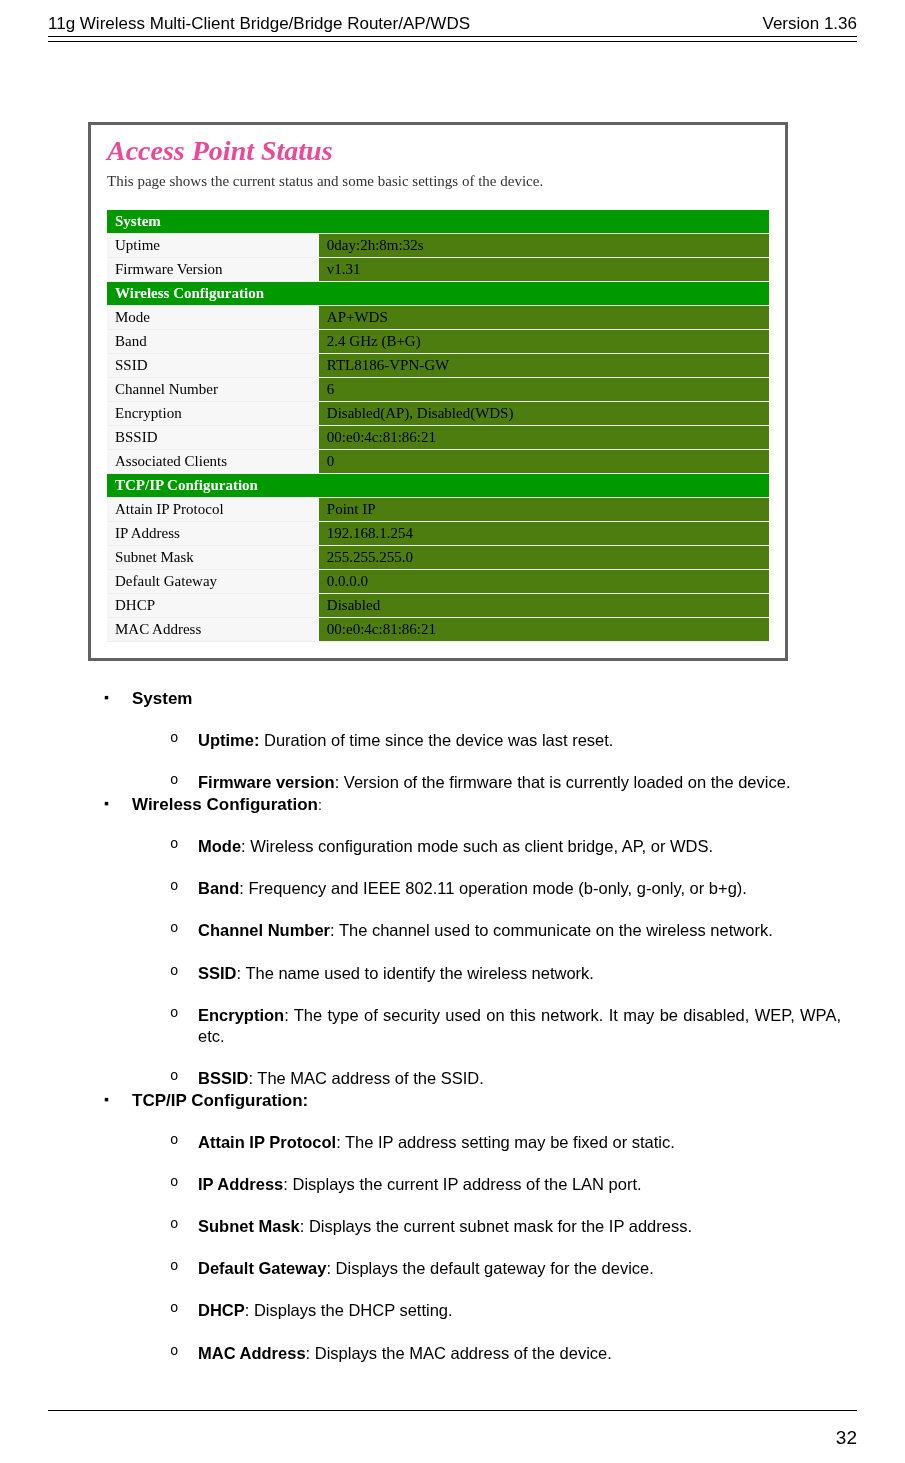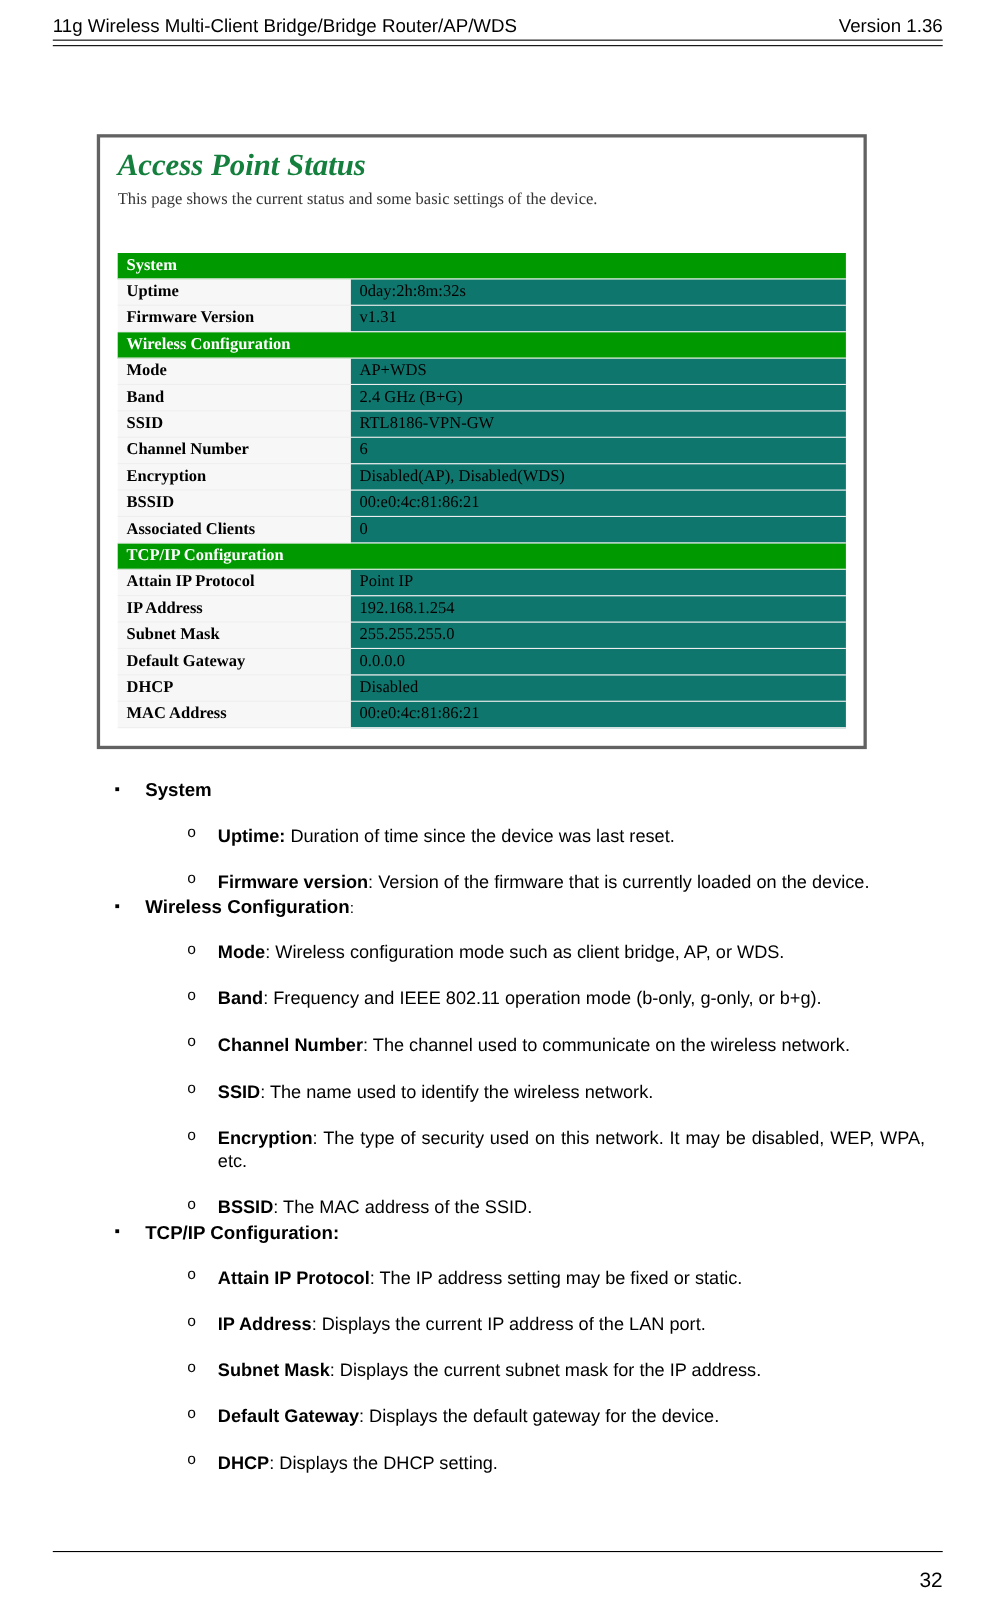--- a/index.html
+++ b/index.html
@@ -1,27 +1,27 @@
 <!DOCTYPE html>
 <html><head>
 <meta charset="utf-8">
 <style>
 * { margin:0; padding:0; box-sizing:border-box; }
 body { font-family:Arial,Helvetica,sans-serif; font-size:14px; color:#000; width:905px; background:#fff; }
 .page { padding:14px 48px 30px 48px; position:relative; min-height:1463px; }
 .hdr { display:flex; justify-content:space-between; font-size:17px; padding-bottom:2px; border-bottom:1px solid #000; margin-bottom:4px; }
 .top-rule { border-top:1px solid #000; margin-bottom:80px; }
 .panel { border:3px solid #626262; padding:10px 16px 16px 16px; width:700px; margin:0 0 28px 40px; }
-.panel-title { font-family:'Times New Roman',serif; font-size:28px; color:#15803d; font-style:italic; font-weight:bold; margin-bottom:6px; }
-.panel-sub { font-family:'Times New Roman',serif; font-size:15px; color:#333; margin-bottom:40px; }
+.panel-title { font-family:'Times New Roman',serif; font-size:28px; color:#ec4899; font-style:italic; font-weight:bold; margin-bottom:6px; }
+.panel-sub { font-family:'Times New Roman',serif; font-size:15px; color:#333; margin-bottom:20px; }
 table { border-collapse:collapse; width:100%; font-family:'Times New Roman',serif; font-size:15px; }
 td { padding:3px 8px; border-bottom:1px solid #eee; }
 .section-row td { background:#009a00; color:#fff; font-weight:bold; }
-.label-cell { width:32%; font-weight:bold; background:#f7f7f7; }
-.val-cell { background:#0f766e; }
+.label-cell { width:32%; font-weight:normal; background:#f7f7f7; }
+.val-cell { background:#4d7c0f; }
 .content { padding:0 16px; }
 ul.outer { list-style:none; padding-left:40px; }
 ul.outer>li { margin-bottom:2px; position:relative; padding-left:28px; }
 ul.outer>li::before { content:"▪"; position:absolute; left:0; top:0; font-size:14px; color:#000; }
 ul.outer>li>.lbl { font-weight:bold; font-size:17px; font-family:Arial,sans-serif; }
 ul.inner { list-style:none; padding-left:38px; margin-top:2px; }
 ul.inner>li { position:relative; padding-left:28px; margin-bottom:2px; font-size:16.5px; line-height:1.28; font-family:Arial,sans-serif; text-align:justify;margin-top:21px; }
 ul.inner>li::before { content:"o"; position:absolute; left:0; top:0; font-family:'Courier New',monospace; font-size:14px; }
 ul.inner b { font-weight:bold; }
 .footer { position:absolute; bottom:14px; left:48px; right:48px; border-top:1px solid #000; text-align:right; padding-top:16px; font-size:19px; }
@@ -128,20 +128,21 @@
             <li><b>SSID</b><span>: The name used to identify the wireless network.</span></li>
             <li><b>Encryption</b><span>: The type of security used on this network. It may be disabled, WEP, WPA, etc.</span></li>
             <li><b>BSSID</b><span>: The MAC address of the SSID.</span></li>
           </ul></li>
         <li><span class="lbl">TCP/IP Configuration:</span><ul class="inner">
             <li><b>Attain IP Protocol</b><span>: The IP address setting may be fixed or static.</span></li>
             <li><b>IP Address</b><span>: Displays the current IP address of the LAN port.</span></li>
             <li><b>Subnet Mask</b><span>: Displays the current subnet mask for the IP address.</span></li>
             <li><b>Default Gateway</b><span>: Displays the default gateway for the device.</span></li>
             <li><b>DHCP</b><span>: Displays the DHCP setting.</span></li>
+            <li><b>MAC Address</b><span>: Displays the MAC address of the device.</span></li>
           </ul></li>
       </ul>
   </div>
 
   <div class="footer">
     <span>32</span>
   </div>
 </div>
 
 </body></html>

